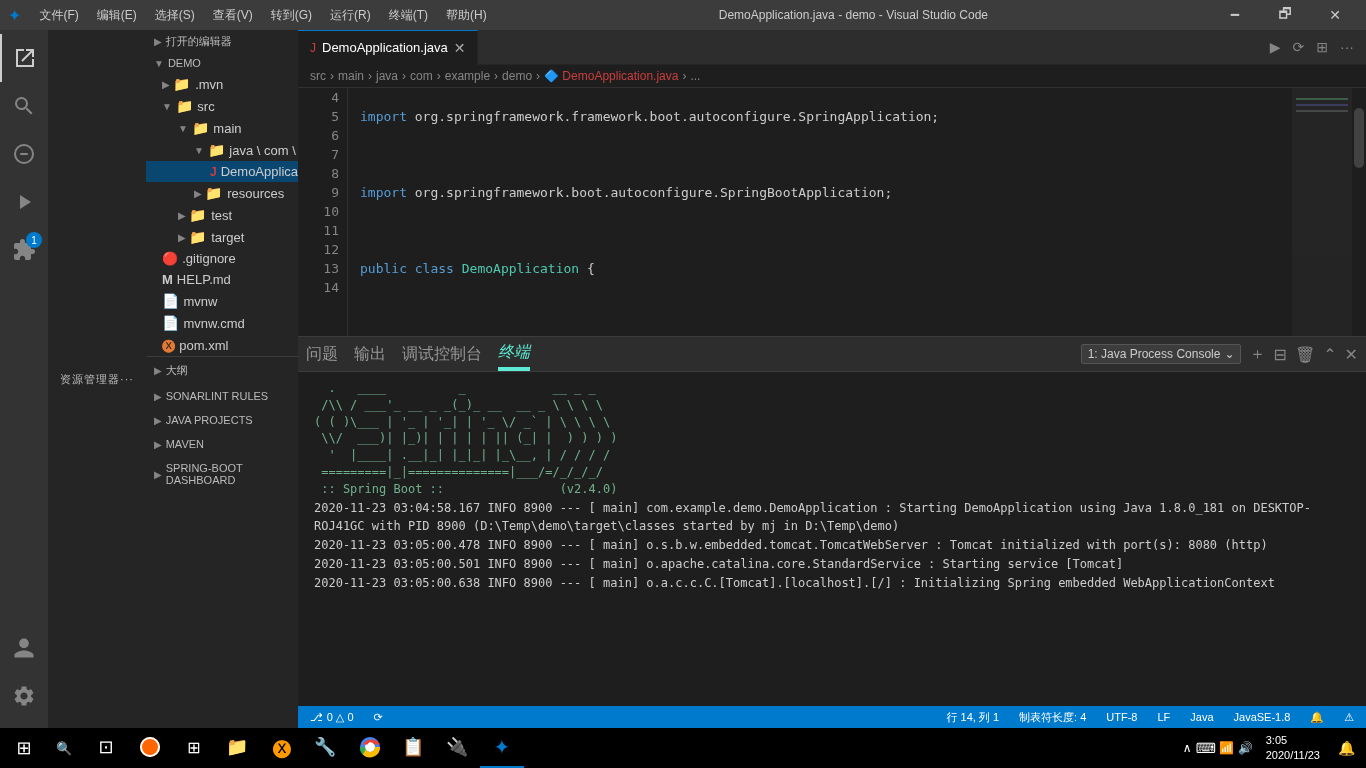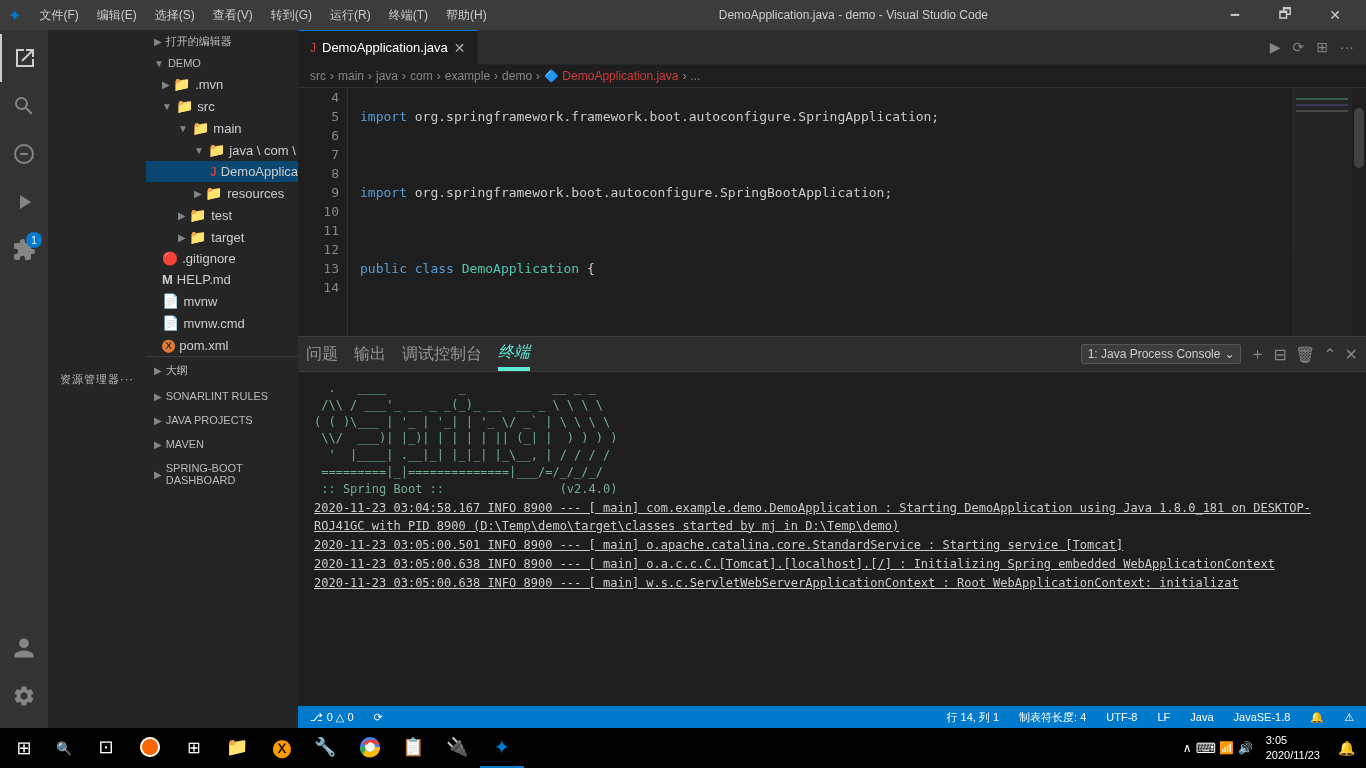--- a/index.html
+++ b/index.html
@@ -388,25 +388,25 @@
         <div id="terminal-content">
           <div class="spring-ascii">
             <pre style="color:#6fb08d;font-family:Consolas,monospace;font-size:12px;line-height:1.4;">  .   ____          _            __ _ _
  /\\ / ___'_ __ _ _(_)_ __  __ _ \ \ \ \
 ( ( )\___ | '_ | '_| | '_ \/ _` | \ \ \ \
  \\/  ___)| |_)| | | | | || (_| |  ) ) ) )
   '  |____| .__|_| |_|_| |_\__, | / / / /
  =========|_|==============|___/=/_/_/_/
  :: Spring Boot ::                (v2.4.0)</pre>
           </div>
-          <div style=" text-decoration: underline;">
+          <div style="">
             <span class="log-line log-info">2020-11-23 03:04:58.167  INFO 8900 --- [           main] com.example.demo.DemoApplication         : Starting DemoApplication using Java 1.8.0_181 on DESKTOP-ROJ41GC with PID 8900 (D:\Temp\demo\target\classes started by mj in D:\Temp\demo)</span>
+            <span class="log-line log-info">2020-11-23 03:05:00.478  INFO 8900 --- [           main] o.s.b.w.embedded.tomcat.TomcatWebServer  : Tomcat initialized with port(s): 8080 (http)</span>
             <span class="log-line log-info">2020-11-23 03:05:00.501  INFO 8900 --- [           main] o.apache.catalina.core.StandardService   : Starting service [Tomcat]</span>
             <span class="log-line log-info">2020-11-23 03:05:00.638  INFO 8900 --- [           main] o.a.c.c.C.[Tomcat].[localhost].[/]       : Initializing Spring embedded WebApplicationContext</span>
-            <span class="log-line log-info">2020-11-23 03:05:00.638  INFO 8900 --- [           main] w.s.c.ServletWebServerApplicationContext : Root WebApplicationContext: initializat</span>
           </div>
         </div>
       </div>
     </div>
 
     <div id="status-bar">
       <div class="status-left">
         <span class="status-item">
           <span>⎇</span>
           <span>0 △ 0</span>

